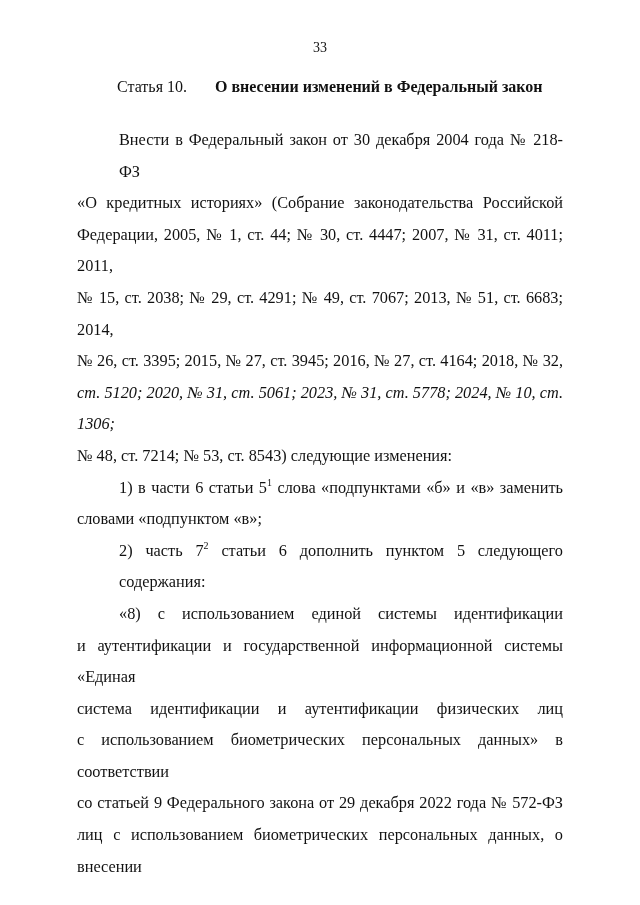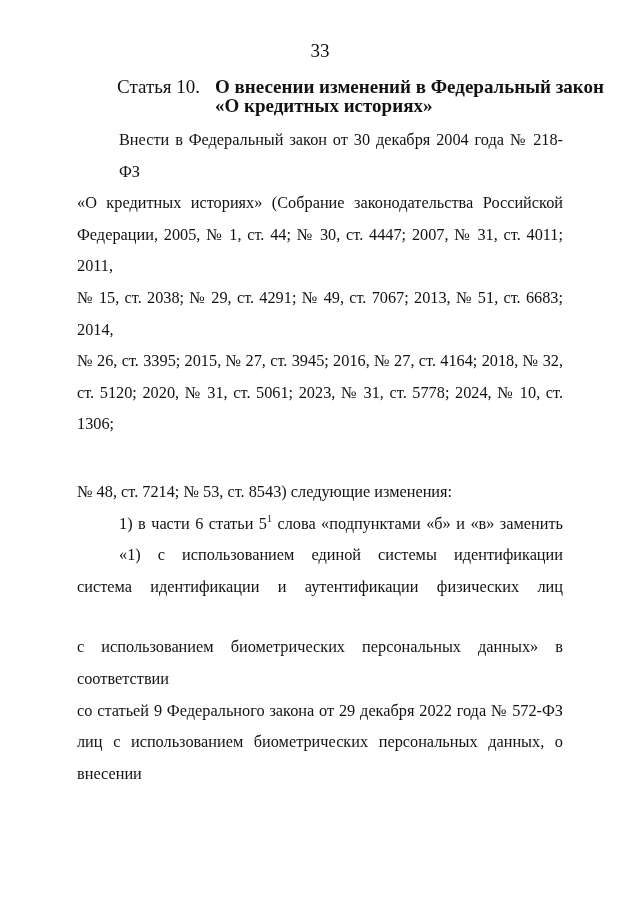--- a/index.html
+++ b/index.html
@@ -1,58 +1,62 @@
 <!DOCTYPE html>
 <html><head>
 <meta charset="utf-8">
 <style>
   html, body { margin: 0; padding: 0; background: #ffffff; }
   body { width: 640px; height: 905px; position: relative; overflow: hidden;
          font-family: "Liberation Serif", "DejaVu Serif", serif; color: #111; }
-  .page-number { position: absolute; top: 40px; left: 0; width: 640px; text-align: center; font-size: 19px; }
-  .heading { position: absolute; top: 77px; left: 117px; font-size: 19px; line-height: 19px; }
+  .page-number { position: absolute; top: 40px; left: 0; width: 640px; text-align: center; font-size: 14px; }
+  .heading { position: absolute; top: 77px; left: 117px; font-size: 16px; line-height: 19px; }
   .heading .prefix { display: inline-block; width: 98px; }
   .heading b { font-weight: bold; }
   .heading .line2 { padding-left: 98px; font-weight: bold; }
   .body { position: absolute; top: 124px; left: 77px; width: 486px; font-size: 16.3px; line-height: 31.6px; }
   .para { margin: 0; text-align: justify; text-align-last: left; }
   .ln { display: block; text-align: justify; text-align-last: justify; white-space: nowrap; }
-  .ln.last { text-align-last: left; margin-top: 36px; }
+  .ln.last { text-align-last: left; }
   sup { font-size: 10px; line-height: 0; vertical-align: 7px; }
   .i1 { padding-left: 42px; }
 </style>
 </head>
 <body>
 
 <div class="page-number">33</div>
 
 <div class="heading">
   <div>
     <span class="prefix">Статья 10.</span><b>О внесении изменений в Федеральный закон</b>
   </div>
-  <div class="line2">«О кредитных историях»</div>
 </div>
 
 <div class="body">
   <div class="para">
     <span class="ln i1" style="white-space: normal;">Внести в Федеральный закон от 30 декабря 2004 года № 218-ФЗ</span>
     <span class="ln" style="white-space: normal;">«О кредитных историях» (Собрание законодательства Российской</span>
     <span class="ln" style="white-space: normal;">Федерации, 2005, № 1, ст. 44; № 30, ст. 4447; 2007, № 31, ст. 4011; 2011,</span>
     <span class="ln" style="white-space: normal;">№ 15, ст. 2038; № 29, ст. 4291; № 49, ст. 7067; 2013, № 51, ст. 6683; 2014,</span>
     <span class="ln" style="white-space: normal;">№ 26, ст. 3395; 2015, № 27, ст. 3945; 2016, № 27, ст. 4164; 2018, № 32,</span>
-    <span class="ln" style="white-space: normal;">ст. 5120; 2020, № 31, ст. 5061; 2023, № 31, ст. 5778; 2024, № 10, ст. 1306;</span>
+    <span class="ln" style="white-space: normal; font-style: italic;">ст. 5120; 2020, № 31, ст. 5061; 2023, № 31, ст. 5778; 2024, № 10, ст. 1306;</span>
     <span class="ln last" style="white-space: normal;">№ 48, ст. 7214; № 53, ст. 8543) следующие изменения:</span>
   </div>
 
   <div class="para">
     <span class="ln i1" style="white-space: normal;"><span>1) в части 6 статьи 5</span><sup>1</sup><span> слова «подпунктами «б» и «в» заменить</span></span>
+    <span class="ln last" style="white-space: normal;">словами «подпунктом «в»;</span>
   </div>
 
+  <div class="para">
+    <span class="ln last i1" style="white-space: normal;"><span>2) часть 7</span><sup>2</sup><span> статьи 6 дополнить пунктом 5 следующего содержания:</span></span>
+  </div>
 
   <div class="para">
-    <span class="ln i1" style="white-space: normal;">«1) с использованием единой системы идентификации</span>
+    <span class="ln i1" style="white-space: normal;">«8) с использованием единой системы идентификации</span>
+    <span class="ln" style="white-space: normal;">и аутентификации и государственной информационной системы «Единая</span>
     <span class="ln" style="white-space: normal;">система идентификации и аутентификации физических лиц</span>
-    <span class="ln" style="white-space: normal; margin-top: 29px;">с использованием биометрических персональных данных» в соответствии</span>
+    <span class="ln" style="white-space: normal;">с использованием биометрических персональных данных» в соответствии</span>
     <span class="ln" style="white-space: normal;">со статьей 9 Федерального закона от 29 декабря 2022 года № 572-ФЗ</span>
     <span class="ln" style="white-space: normal;">лиц с использованием биометрических персональных данных, о внесении</span>
 
   </div>
 </div>
 
 </body></html>

